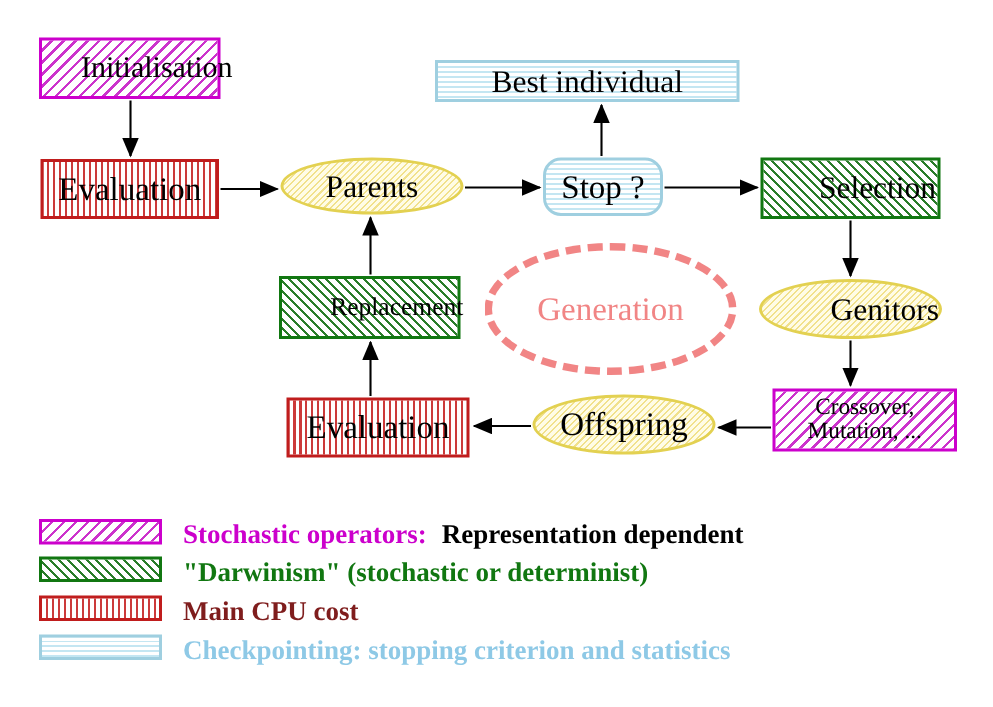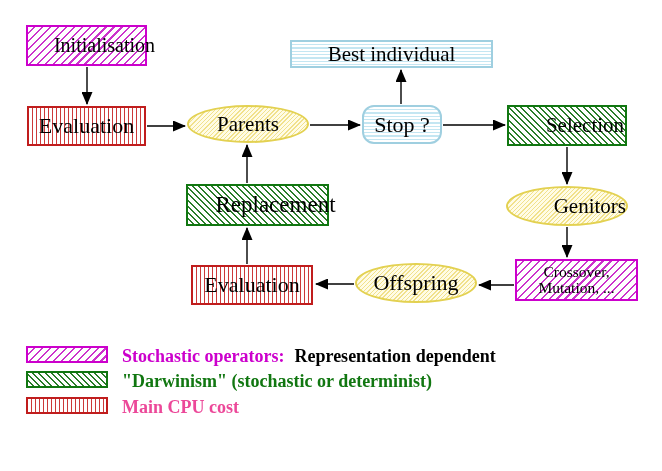--- a/index.html
+++ b/index.html
@@ -33,38 +33,38 @@
     border:2px solid #e3d151;border-radius:50%;
     background:repeating-linear-gradient(135deg,#fffce6 0px,#fffce6 2px,#f1e18c 2px,#f1e18c 3px);
   }
   
   .n-init{left:26px;top:25px;width:121px;height:41px;font-size:20px;padding-left:36px;}
   .n-eval1{left:27px;top:106px;width:119px;height:40px;font-size:22px;}
   .n-parents{left:187px;top:105px;width:122px;height:38px;font-size:21px;}
   .n-best{left:290px;top:40px;width:203px;height:28px;font-size:21px;}
   .n-stop{left:362px;top:105px;width:80px;height:39px;font-size:22px;border-radius:12px;}
   .n-sel{left:507px;top:105px;width:120px;height:41px;font-size:21px;}
-  .n-repl{left:186px;top:184px;width:143px;height:42px;font-size:23px;}
+  .n-repl{left:186px;top:184px;width:121px;height:42px;font-size:17px;}
   .n-gen{left:323px;top:162px;width:168px;height:88px;border:5px dashed #f18585;border-radius:50%;
          color:#f18585;font-size:22px;background:transparent;}
   .n-genitors{left:506px;top:186px;width:122px;height:40px;font-size:21px;justify-content:flex-end;}
   .n-eval2{left:191px;top:265px;width:122px;height:40px;font-size:22px;}
   .n-offspring{left:355px;top:263px;width:122px;height:40px;font-size:22px;}
   .n-cross{left:515px;top:259px;width:123px;height:42px;font-size:15.5px;flex-direction:column;}
   
   .arrows{position:absolute;left:0;top:0;pointer-events:none;}
   
   .legend-row{position:absolute;left:26px;display:flex;align-items:flex-start;height:18px;}
   .legend-swatch{width:82px;height:17px;box-sizing:border-box;flex:0 0 auto;}
   .legend-label{margin-left:14px;font-size:18px;font-weight:bold;white-space:nowrap;}
   .lr1{top:346px;} .lr2{top:371px;} .lr3{top:397px;} .lr4{top:423px;}
   .c-magenta{color:#cc00cc;}
   .c-yellow{color:#000000;margin-left:10px;}
   .c-green{color:#117711;}
-  .c-red{color:#ec4899;}
+  .c-red{color:#7f1d1d;}
   .c-cyan{color:#8ec9e6;}
 </style>
 </head>
 <body>
 
 <div class="canvas">
 
   <div class="node hatch-magenta n-init">
     <span>Initialisation</span>
   </div>
@@ -86,20 +86,23 @@
   </div>
 
   <div class="node hatch-green n-sel">
     <span>Selection</span>
   </div>
 
   <div class="node hatch-green n-repl">
     <span>Replacement</span>
   </div>
 
+  <div class="node n-gen">
+    <span>Generation</span>
+  </div>
 
   <div class="node hatch-yellow n-genitors">
     <span>Genitors</span>
   </div>
 
   <div class="node stripe-red n-eval2">
     <span>Evaluation</span>
   </div>
 
   <div class="node hatch-yellow n-offspring">
@@ -139,14 +142,18 @@
   <div class="legend-row lr2">
     <div class="legend-swatch hatch-green"></div>
     <span class="legend-label c-green">"Darwinism" (stochastic or determinist)</span>
   </div>
 
   <div class="legend-row lr3">
     <div class="legend-swatch stripe-red"></div>
     <span class="legend-label c-red">Main CPU cost</span>
   </div>
 
+  <div class="legend-row lr4">
+    <div class="legend-swatch stripe-cyan"></div>
+    <span class="legend-label c-cyan">Checkpointing: stopping criterion and statistics</span>
+  </div>
 
 </div>
 
 </body></html>

